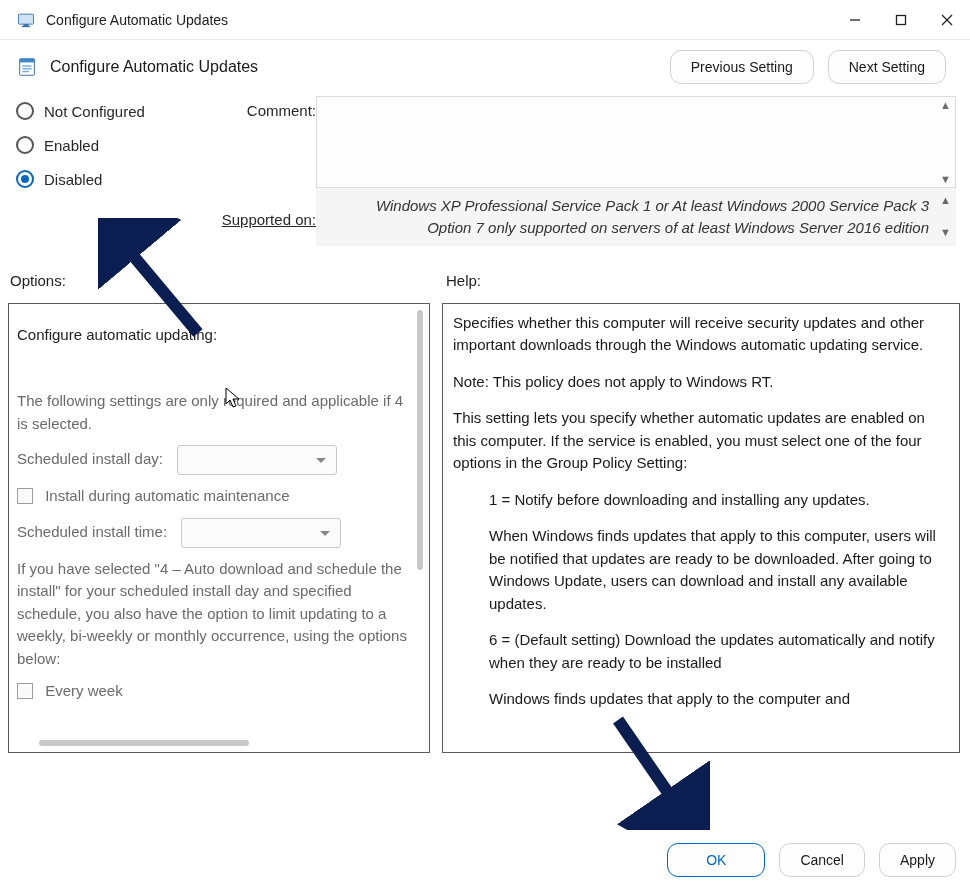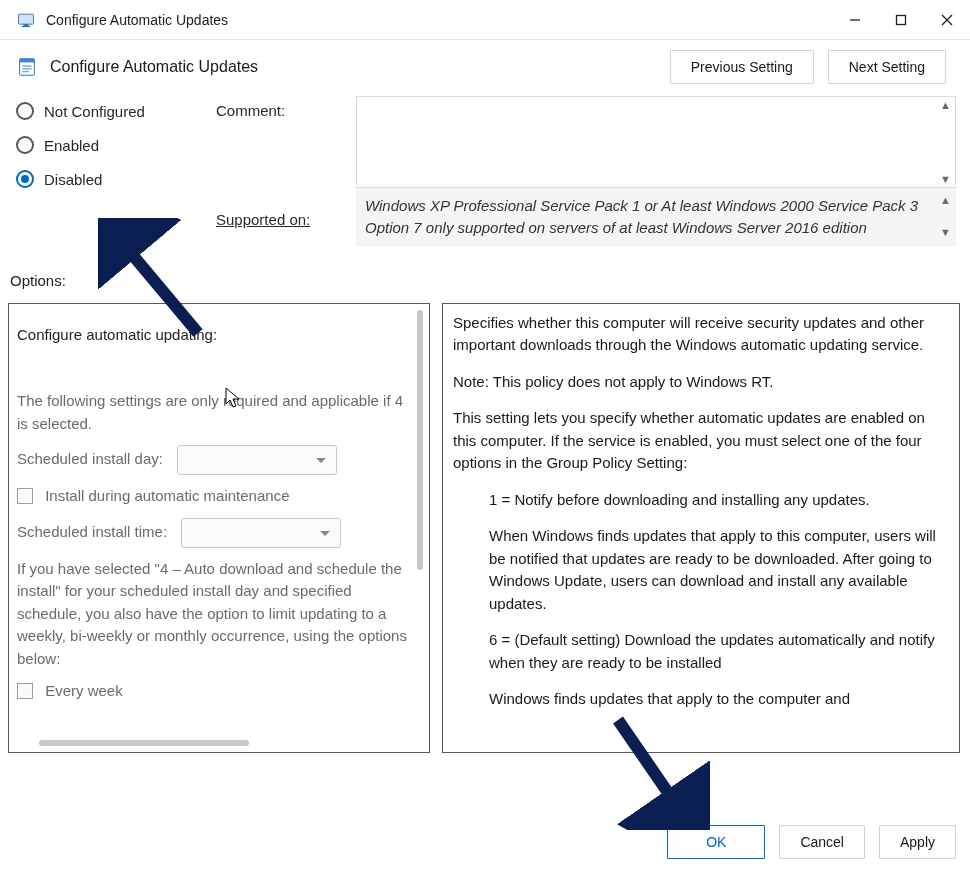--- a/index.html
+++ b/index.html
@@ -48,34 +48,35 @@
   .header-row .policy-icon { width: 22px; height: 22px; }
   .policy-title {
     font-size: 16px;
     color: #1a1a1a;
     flex: 1;
   }
   .nav-btns { display: flex; gap: 14px; margin-right: 8px; }
   .btn {
     background: #fdfdfd;
     border: 1px solid #d2d2d2;
-    border-radius: 1px;
+    border-radius: 11px;
     padding: 8px 20px;
     font-size: 14px;
     color: #1a1a1a;
     cursor: pointer;
   }
 
   
   .top-grid {
     display: grid;
     grid-template-columns: 180px 120px 1fr;
-    column-gap: 20px;
+    column-gap: 0;
     padding: 0 14px 4px 16px;
     align-items: start;
+    text-align: right;
   }
   .state-col { display: flex; flex-direction: column; gap: 16px; padding-top: 6px; }
   .radio-row { display: flex; align-items: center; gap: 10px; font-size: 15px; color: #282828; }
   .radio { width: 18px; height: 18px; border: 2px solid #555; border-radius: 50%; display: inline-block; position: relative; background: #fff; }
   .radio.selected { border-color: #0067c0; }
   .radio.selected::after { content: ""; position: absolute; inset: 3px; border-radius: 50%; background: #0067c0; }
 
   .label-col { font-size: 15px; color: #282828; padding-top: 6px; }
   .comment-box {
     height: 92px;
@@ -162,21 +163,21 @@
     color: #1a1a1a;
     overflow: hidden;
   }
   .help-inner p { margin: 0 0 14px 0; }
   .help-inner p.indent { padding-left: 36px; }
 
   
   .footer {
     position: absolute;
     right: 14px;
-    bottom: 36px;
+    bottom: 18px;
     display: flex;
     gap: 14px;
   }
   .btn.primary {
     border-color: #0067c0;
     color: #0067c0;
     padding: 8px 38px;
   }
 
   
@@ -259,20 +260,21 @@
   <div class="supported-box">
     <span style="white-space: pre-line;">Windows XP Professional Service Pack 1 or At least Windows 2000 Service Pack 3
 Option 7 only supported on servers of at least Windows Server 2016 edition</span>
     <span class="scroll-arrow-up">▲</span>
     <span class="scroll-arrow-down">▼</span>
   </div>
 </div>
 
 <div class="labels-row">
   <div class="lbl-opt">Options:</div>
+  <div class="lbl-help">Help:</div>
 </div>
 
 <div class="panes">
 
   <div class="options-pane">
     <div class="options-inner disabled">
       <div class="opt-row" style="color:#222;">Configure automatic updating:</div>
       <div class="opt-row" style="height:24px;"></div>
       <div class="opt-row">The following settings are only required and applicable if 4 is selected.</div>
       <div class="opt-row">

